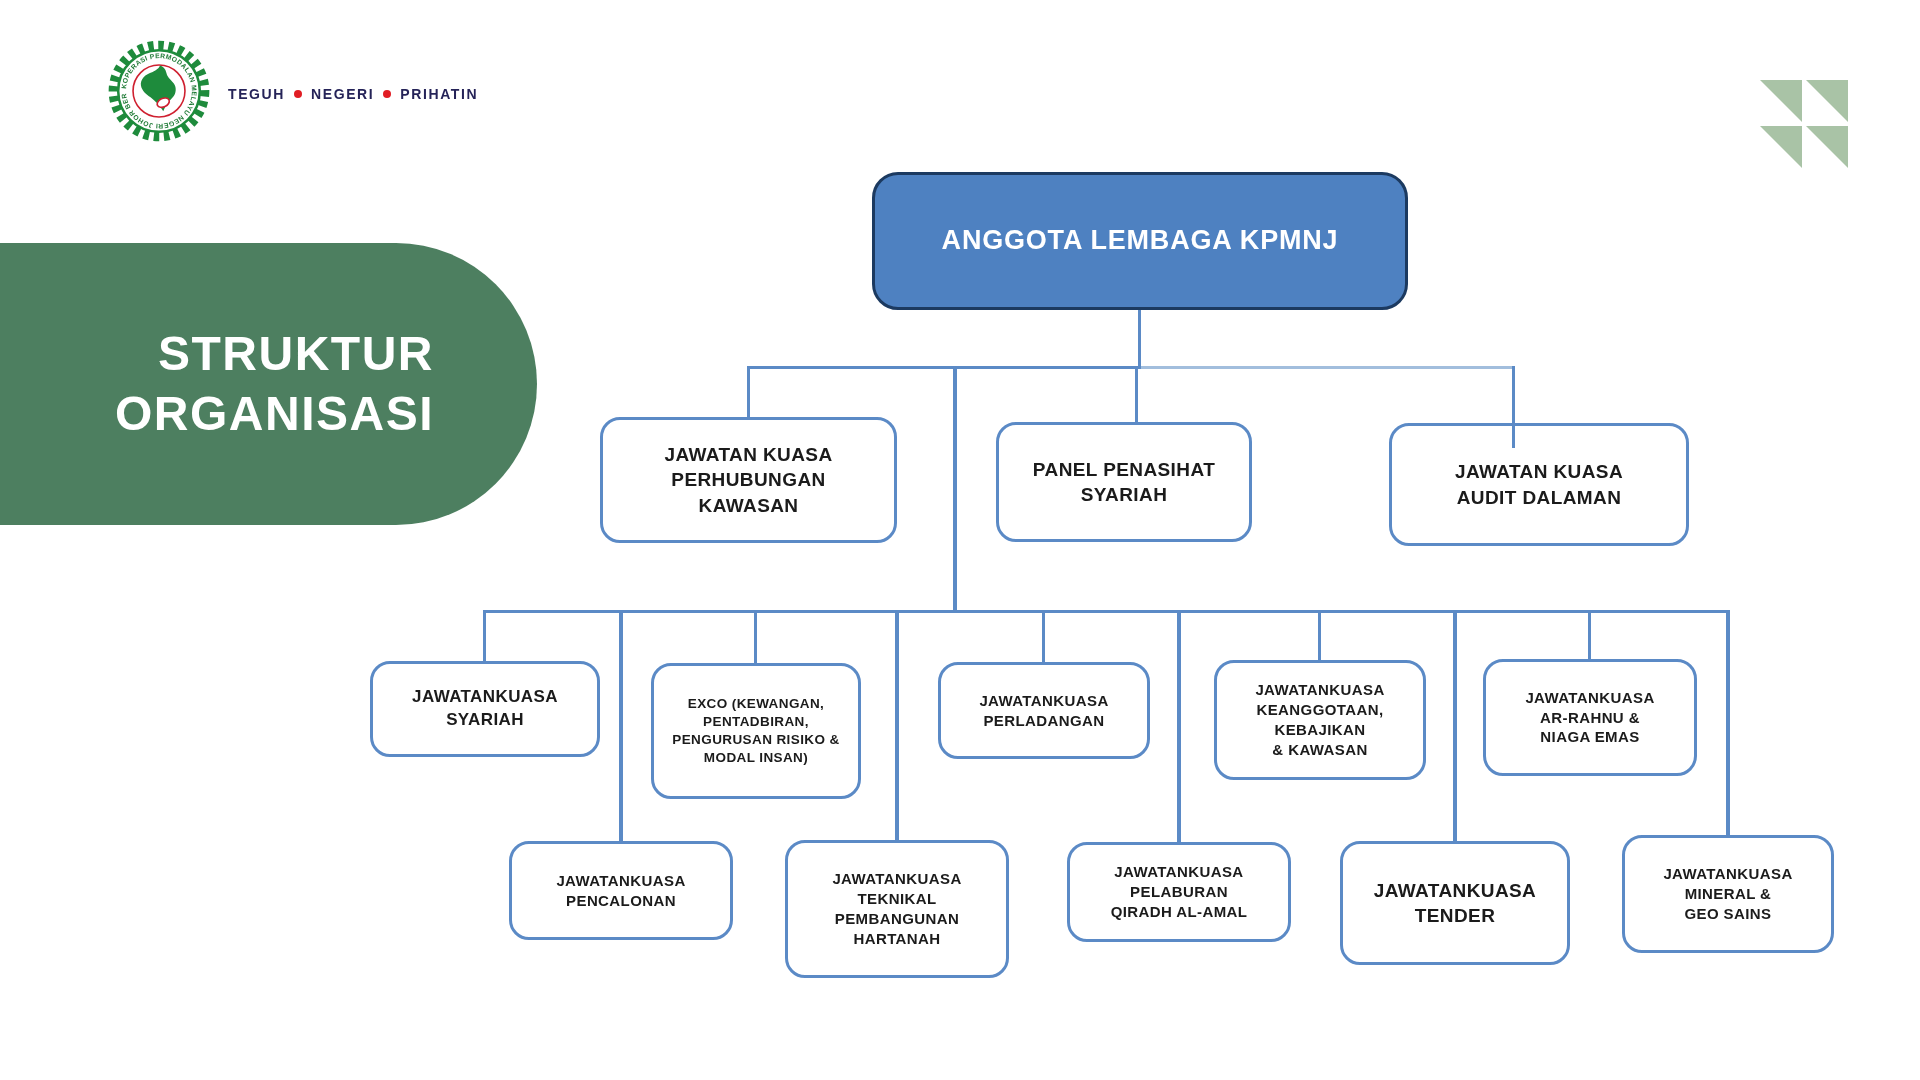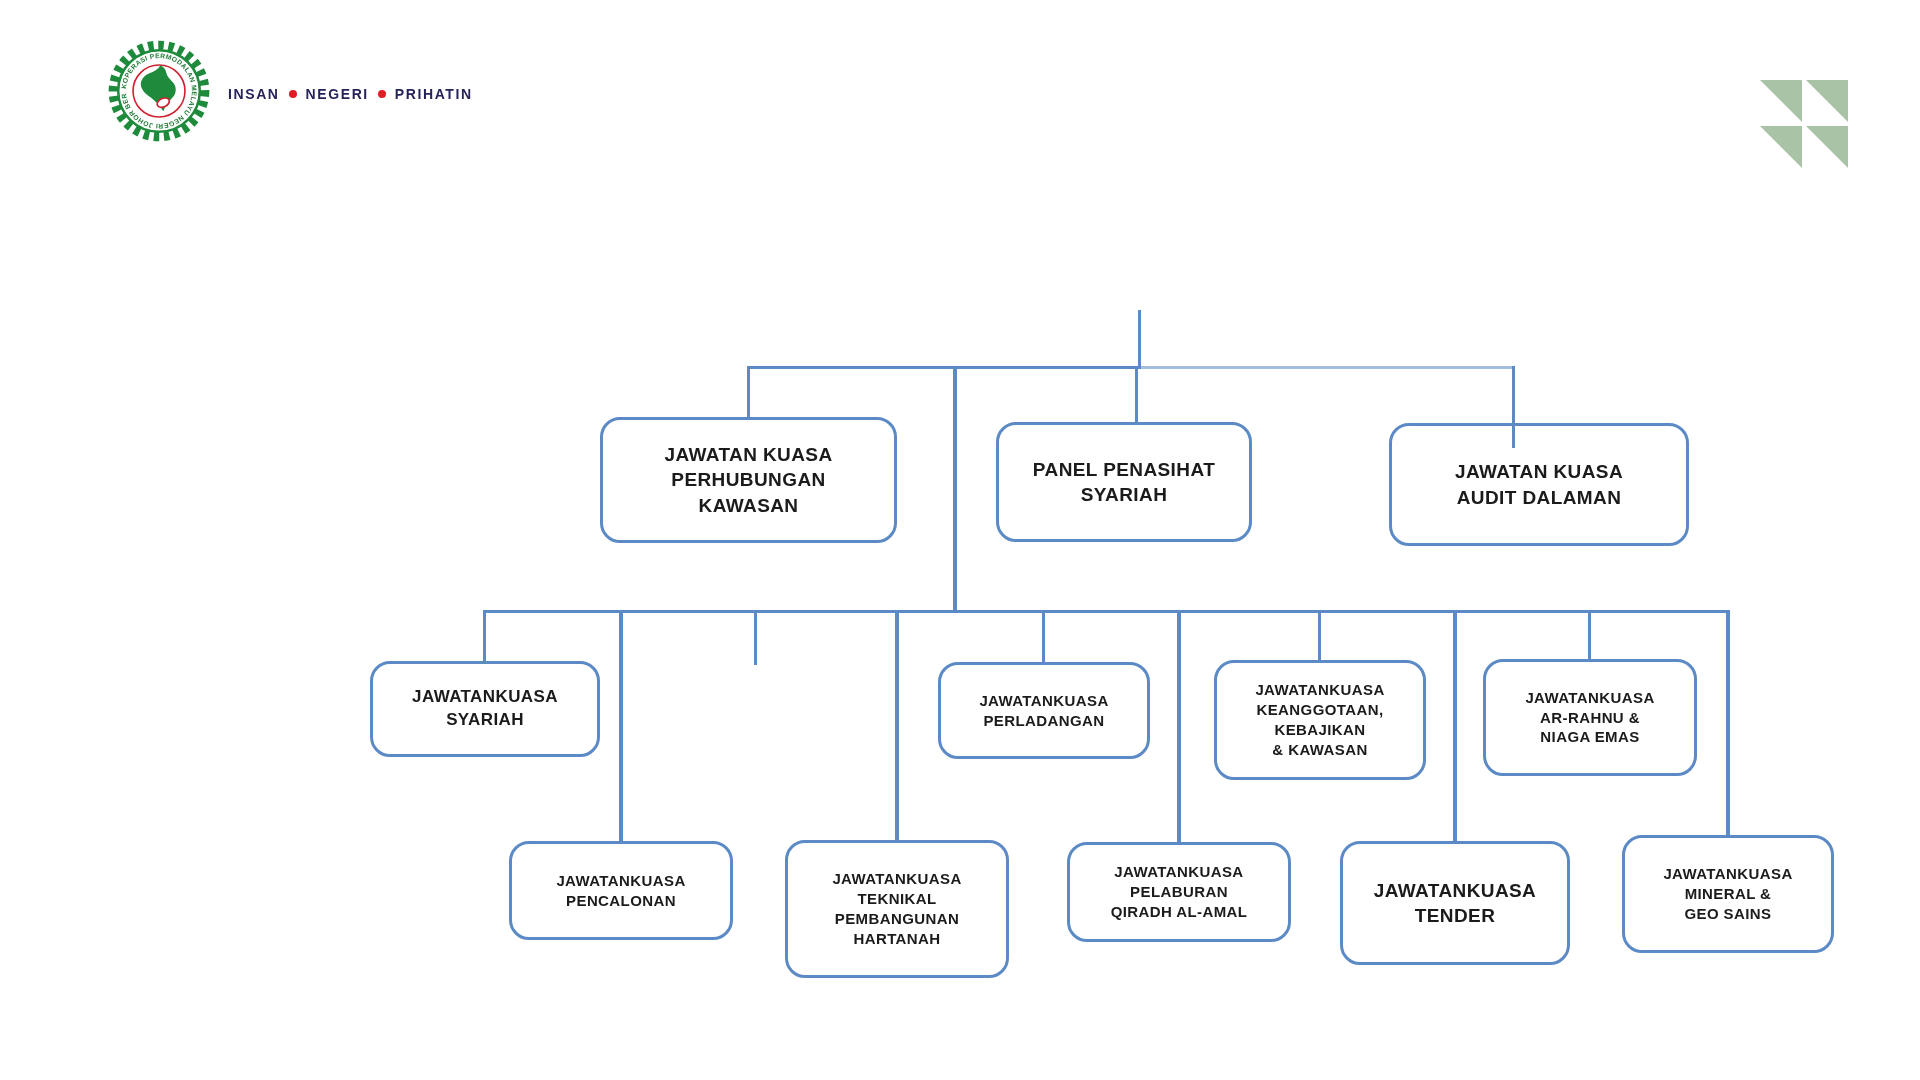--- a/index.html
+++ b/index.html
@@ -53,36 +53,40 @@
       <path id="ringpath" d="M 19,50 A 31,31 0 0 1 81,50 A 31,31 0 0 1 19,50" fill="none"></path>
       <text font-size="6.4" font-weight="bold" fill="#1e7a35" letter-spacing="0.35">
         <textPath href="#ringpath" xlink:href="#ringpath" startOffset="2">KOPERASI PERMODALAN MELAYU NEGERI JOHOR BERHAD</textPath>
       </text>
       <circle cx="50" cy="50" r="24.5" fill="none" stroke="#cf2030" stroke-width="1.5"></circle>
       <path d="M51,26 C49,30 46,31 44,32 C37,34 32,39 33,45 C34,50 38,53 42,56 C47,60 51,64 54,69 C56,64 59,60 63,56 C66,53 67,47 64,43 C60,38 58,37 57,33 C56,29 54,27 51,26 Z" fill="#1e8b3c"></path>
       <ellipse cx="54" cy="61" rx="6" ry="4" transform="rotate(-25 54 61)" fill="#ffffff" stroke="#cf2030" stroke-width="1.5"></ellipse>
     </svg>
     <div class="logo-right">
       <div class="logo-tagline">
-        <span>INSAN</span>
+        <span>TEGUH</span>
         <span class="dot"></span>
         <span>NEGERI</span>
         <span class="dot"></span>
         <span>PRIHATIN</span>
       </div>
     </div>
   </div>
 
   <svg class="corner-triangles" width="88" height="88" viewBox="0 0 88 88">
     <polygon points="0,0 42,0 42,42" fill="#a9c3a6"></polygon>
     <polygon points="46,0 88,0 88,42" fill="#a9c3a6"></polygon>
     <polygon points="0,46 42,46 42,88" fill="#a9c3a6"></polygon>
     <polygon points="46,46 88,46 88,88" fill="#a9c3a6"></polygon>
   </svg>
 
+  <div class="title-banner">
+    <div class="title-text">STRUKTUR
+ORGANISASI</div>
+  </div>
 
   <div class="chart">
 
     <div class="cl" style="left:1138px;top:310px;width:3px;height:58px"></div>
     <div class="cl" style="left:747px;top:366px;width:394px;height:3px"></div>
     <div class="cl light" style="left:1141px;top:366px;width:374px;height:2.5px"></div>
     <div class="cl" style="left:747px;top:366px;width:3px;height:52px"></div>
     <div class="cl" style="left:1135px;top:366px;width:3px;height:57px"></div>
     <div class="cl over" style="left:1512px;top:366px;width:3px;height:82px"></div>
     <div class="cl" style="left:953px;top:366px;width:4px;height:246px"></div>
@@ -91,38 +95,47 @@
     <div class="cl" style="left:619px;top:610px;width:4px;height:233px"></div>
     <div class="cl" style="left:754px;top:610px;width:3px;height:55px"></div>
     <div class="cl" style="left:895px;top:610px;width:4px;height:232px"></div>
     <div class="cl" style="left:1042px;top:610px;width:3px;height:54px"></div>
     <div class="cl" style="left:1177px;top:610px;width:4px;height:234px"></div>
     <div class="cl" style="left:1318px;top:610px;width:3px;height:52px"></div>
     <div class="cl" style="left:1453px;top:610px;width:4px;height:233px"></div>
     <div class="cl" style="left:1588px;top:610px;width:3px;height:51px"></div>
     <div class="cl" style="left:1726px;top:610px;width:4px;height:227px"></div>
 
+    <div class="node node-root" style="left:872px;top:172px;width:536px;height:138px">
+      <span class="nl fs27">ANGGOTA LEMBAGA KPMNJ</span>
+    </div>
 
     <div class="node" style="left:600px;top:417px;width:297px;height:126px">
       <span class="nl fs19">JAWATAN KUASA
 PERHUBUNGAN
 KAWASAN</span>
     </div>
     <div class="node" style="left:996px;top:422px;width:256px;height:120px">
       <span class="nl fs19">PANEL PENASIHAT
 SYARIAH</span>
     </div>
     <div class="node" style="left:1389px;top:423px;width:300px;height:123px">
       <span class="nl fs19">JAWATAN KUASA
 AUDIT DALAMAN</span>
     </div>
 
     <div class="node" style="left:370px;top:661px;width:230px;height:96px">
       <span class="nl fs17">JAWATANKUASA
 SYARIAH</span>
+    </div>
+    <div class="node" style="left:651px;top:663px;width:210px;height:136px">
+      <span class="nl fs14">EXCO (KEWANGAN,
+PENTADBIRAN,
+PENGURUSAN RISIKO &amp;
+MODAL INSAN)</span>
     </div>
     <div class="node" style="left:938px;top:662px;width:212px;height:97px">
       <span class="nl fs15">JAWATANKUASA
 PERLADANGAN</span>
     </div>
     <div class="node" style="left:1214px;top:660px;width:212px;height:120px">
       <span class="nl fs15">JAWATANKUASA
 KEANGGOTAAN,
 KEBAJIKAN
 &amp; KAWASAN</span>

